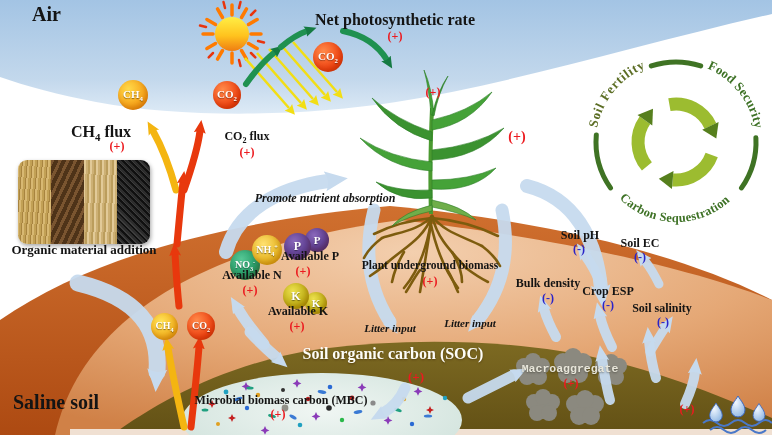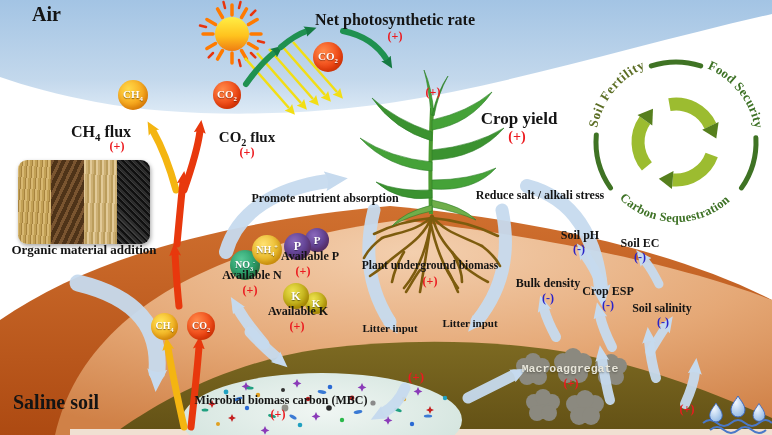--- a/index.html
+++ b/index.html
@@ -2,21 +2,21 @@
 <html><head>
 <meta charset="utf-8">
 <style>
   html,body{margin:0;padding:0;}
   .stage{position:relative;width:772px;height:435px;overflow:hidden;background:#fff;
          font-family:"Liberation Serif","DejaVu Serif",serif;}
   .stage svg{position:absolute;left:0;top:0;}
   .t{position:absolute;font-weight:bold;white-space:nowrap;transform:translateX(-50%);
      font-size:12px;color:#141414;line-height:1.05;z-index:5;}
   .ta{transform:none;}
-  .it{}
+  .it{font-style:italic;}
   .pos{color:#ec1a1f;}
   .neg{color:#2a23c8;}
   .white{color:#fdfdf8;text-shadow:0 1px 2px rgba(60,35,0,.55);}
   .gray{color:#e8e6da;text-shadow:0 1px 2px rgba(40,40,30,.5);font-family:Liberation Mono, monospace;}
   .mol{position:absolute;border-radius:50%;color:#fff;font-weight:bold;display:flex;
        align-items:center;justify-content:center;text-shadow:0 1px 1px rgba(0,0,0,.45);
        z-index:4;box-shadow:inset -2px -3px 5px rgba(120,40,0,.25);}
   .mol sub{font-size:.62em;}.mol sup{font-size:.62em;}
   sub{font-size:.68em;} sup{font-size:.68em;}
   .ch4a{background:radial-gradient(circle at 35% 30%,#ffd94a,#f59a10 70%,#e07c00);}
@@ -379,33 +379,31 @@
     </div>
 
 <div class="t ta" style="left:32px;top:4px;font-size:20px">Air</div>
 <div class="t ta" style="left:13px;top:392px;font-size:20px">Saline soil</div>
 
 <div class="t" style="left:395px;top:12px;font-size:16px">Net photosynthetic rate</div>
 <div class="t pos" style="left:395px;top:30px">(+)</div>
 
 <div class="t pos" style="left:433px;top:86px">(+)</div>
 
-<div class="t" style="left:519px;top:110px;font-size:17px">Crop yield</div>
 <div class="t pos" style="left:517px;top:130px;font-size:14px">(+)</div>
 
 <div class="t" style="left:101px;top:124px;font-size:16px">CH<sub>4</sub> flux</div>
 <div class="t pos" style="left:117px;top:140px">(+)</div>
 
-<div class="t" style="left:247px;top:130px;font-size:15px">CO<sub>2</sub> flux</div>
+<div class="t" style="left:247px;top:130px;font-size:12px">CO<sub>2</sub> flux</div>
 <div class="t pos" style="left:247px;top:146px">(+)</div>
 
 <div class="t" style="left:84px;top:243px;font-size:13px">Organic material addition</div>
 
 <div class="t it" style="left:325px;top:192px">Promote nutrient absorption</div>
-<div class="t it" style="left:540px;top:189px">Reduce salt / alkali stress</div>
 
 <div class="t" style="left:252px;top:269px">Available N</div>
 <div class="t pos" style="left:250px;top:284px">(+)</div>
 <div class="t" style="left:310px;top:250px">Available P</div>
 <div class="t pos" style="left:303px;top:265px">(+)</div>
 <div class="t" style="left:298px;top:305px">Available K</div>
 <div class="t pos" style="left:297px;top:320px">(+)</div>
 
 <div class="t" style="left:430px;top:259px;font-size:11.5px">Plant underground biomass</div>
 <div class="t pos" style="left:430px;top:275px">(+)</div>
@@ -417,20 +415,21 @@
 <div class="t neg" style="left:579px;top:243px">(-)</div>
 <div class="t" style="left:640px;top:237px">Soil EC</div>
 <div class="t neg" style="left:640px;top:251px">(-)</div>
 <div class="t" style="left:548px;top:277px">Bulk density</div>
 <div class="t neg" style="left:548px;top:292px">(-)</div>
 <div class="t" style="left:608px;top:285px">Crop ESP</div>
 <div class="t neg" style="left:608px;top:299px">(-)</div>
 <div class="t" style="left:662px;top:302px">Soil salinity</div>
 <div class="t neg" style="left:663px;top:316px">(-)</div>
 
+<div class="t white" style="left:393px;top:346px;font-size:16px">Soil organic carbon (SOC)</div>
 <div class="t pos" style="left:416px;top:370px;font-size:13px">(+)</div>
 
 <div class="t" style="left:281px;top:394px">Microbial biomass carbon (MBC)</div>
 <div class="t pos" style="left:278px;top:408px">(+)</div>
 
 <div class="t gray" style="left:570px;top:363px;font-size:11.5px">Macroaggregate</div>
 <div class="t pos" style="left:571px;top:377px">(+)</div>
 
 <div class="t pos" style="left:687px;top:403px">(+)</div>
 

